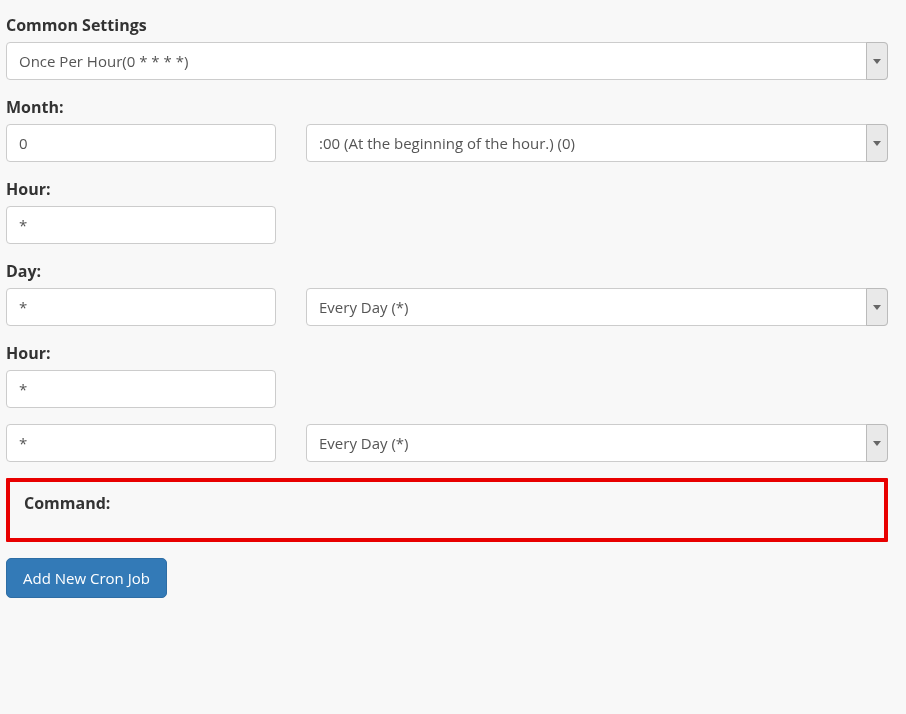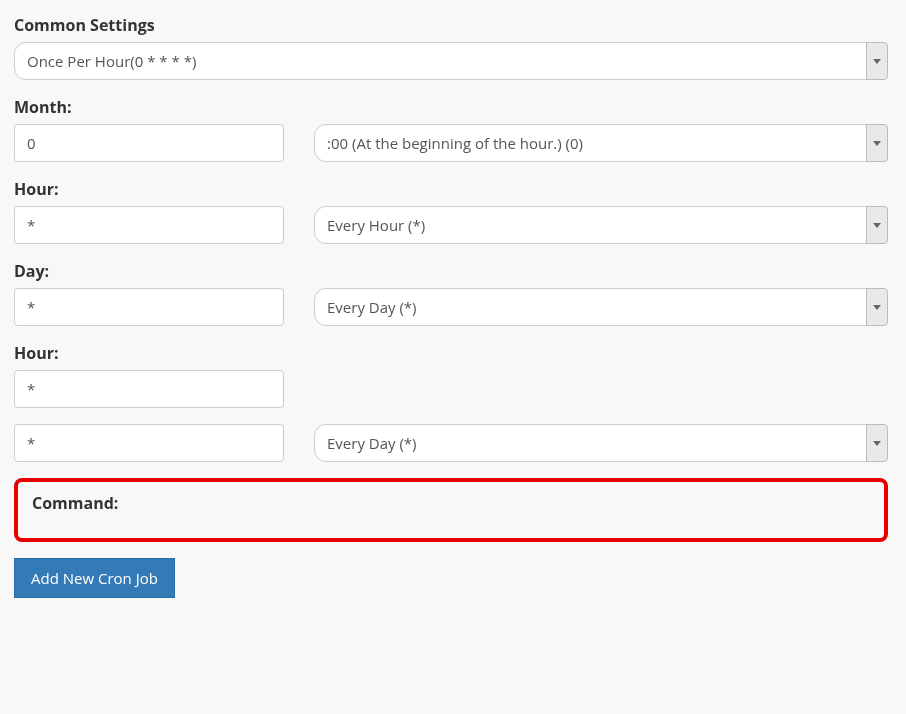--- a/index.html
+++ b/index.html
@@ -9,21 +9,21 @@
     }
     body {
       font-family: "Open Sans", -apple-system, BlinkMacSystemFont, "Segoe UI", Helvetica, Arial, sans-serif;
       background: #f8f8f8;
       padding: 0;
       font-size: 14px;
       color: #333;
       width: 906px;
     }
     .form-wrapper {
-      padding: 14px 18px 20px 14px;
+      padding: 14px 18px 20px 6px;
     }
     .form-group {
       margin-bottom: 16px;
     }
     .form-label {
       display: block;
       font-weight: 700;
       font-size: 16px;
       color: #333;
       margin-bottom: 6px;
@@ -55,21 +55,21 @@
       width: 100%;
     }
     .select-input {
       width: 100%;
       height: 38px;
       padding: 6px 28px 6px 12px;
       font-size: 15px;
       color: #555;
       background: #fff;
       border: 1px solid #ccc;
-      border-radius: 12px;
+      border-radius: 4px;
       font-family: inherit;
       appearance: none;
       -webkit-appearance: none;
       -moz-appearance: none;
       cursor: pointer;
     }
     .select-btn {
       position: absolute;
       right: 0;
       top: 0;
@@ -85,33 +85,33 @@
     }
     .chevron {
       width: 0;
       height: 0;
       border-left: 4px solid transparent;
       border-right: 4px solid transparent;
       border-top: 5px solid #666;
     }
     .highlight-box {
       border: 4px solid #e80000;
-      border-radius: 8px;
+      border-radius: 1px;
       padding: 10px 14px 14px 14px;
       margin: 0 0 16px 0;
     }
     .highlight-box .form-label {
       margin-bottom: 10px;
     }
     .btn-primary {
       display: inline-block;
       background: #337ab7;
       color: #fff;
       border: 1px solid #2e6da4;
-      border-radius: 0;
+      border-radius: 5px;
       padding: 9px 16px;
       font-size: 15px;
       font-family: inherit;
       cursor: pointer;
     }
   </style>
 </head>
 <body>
 
 <div class="form-wrapper">
@@ -149,30 +149,20 @@
     </div>
   </div>
 
   
   <div class="form-group">
     <label class="form-label">Hour:</label>
     <div class="row">
       <div class="col-narrow">
         <input type="text" class="text-input" value="*" style="">
       </div>
-      <div class="col-wide">
-        <div class="select-wrapper">
-          <select class="select-input">
-            <option>Every Hour (*)</option>
-          </select>
-          <div class="select-btn">
-              <div class="chevron"></div>
-            </div>
-        </div>
-      </div>
     </div>
   </div>
 
   
   <div class="form-group">
     <label class="form-label">Day:</label>
     <div class="row">
       <div class="col-narrow">
         <input type="text" class="text-input" value="*" style="">
       </div>

